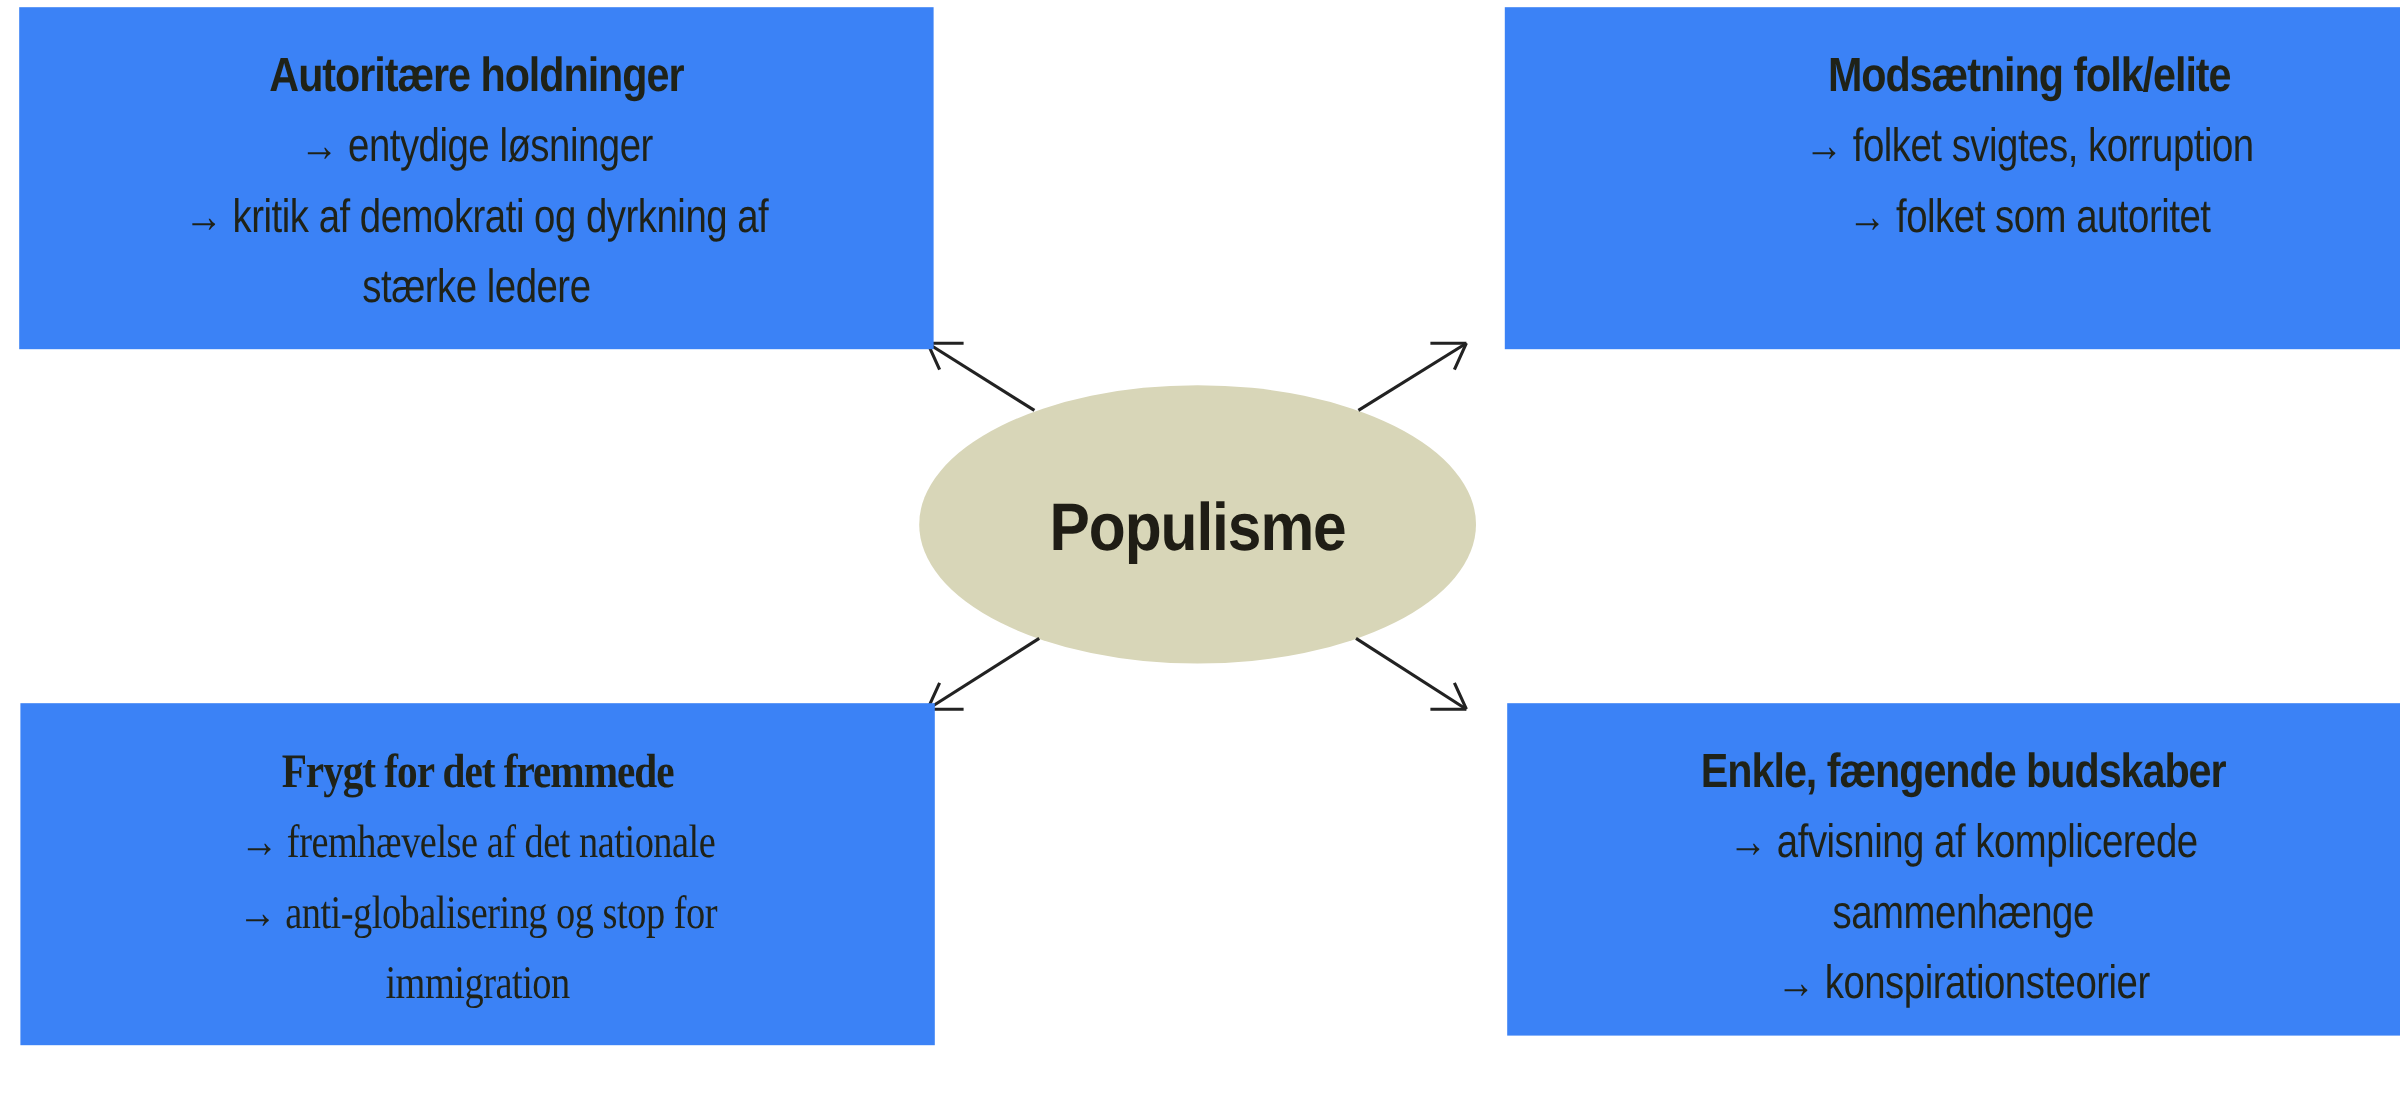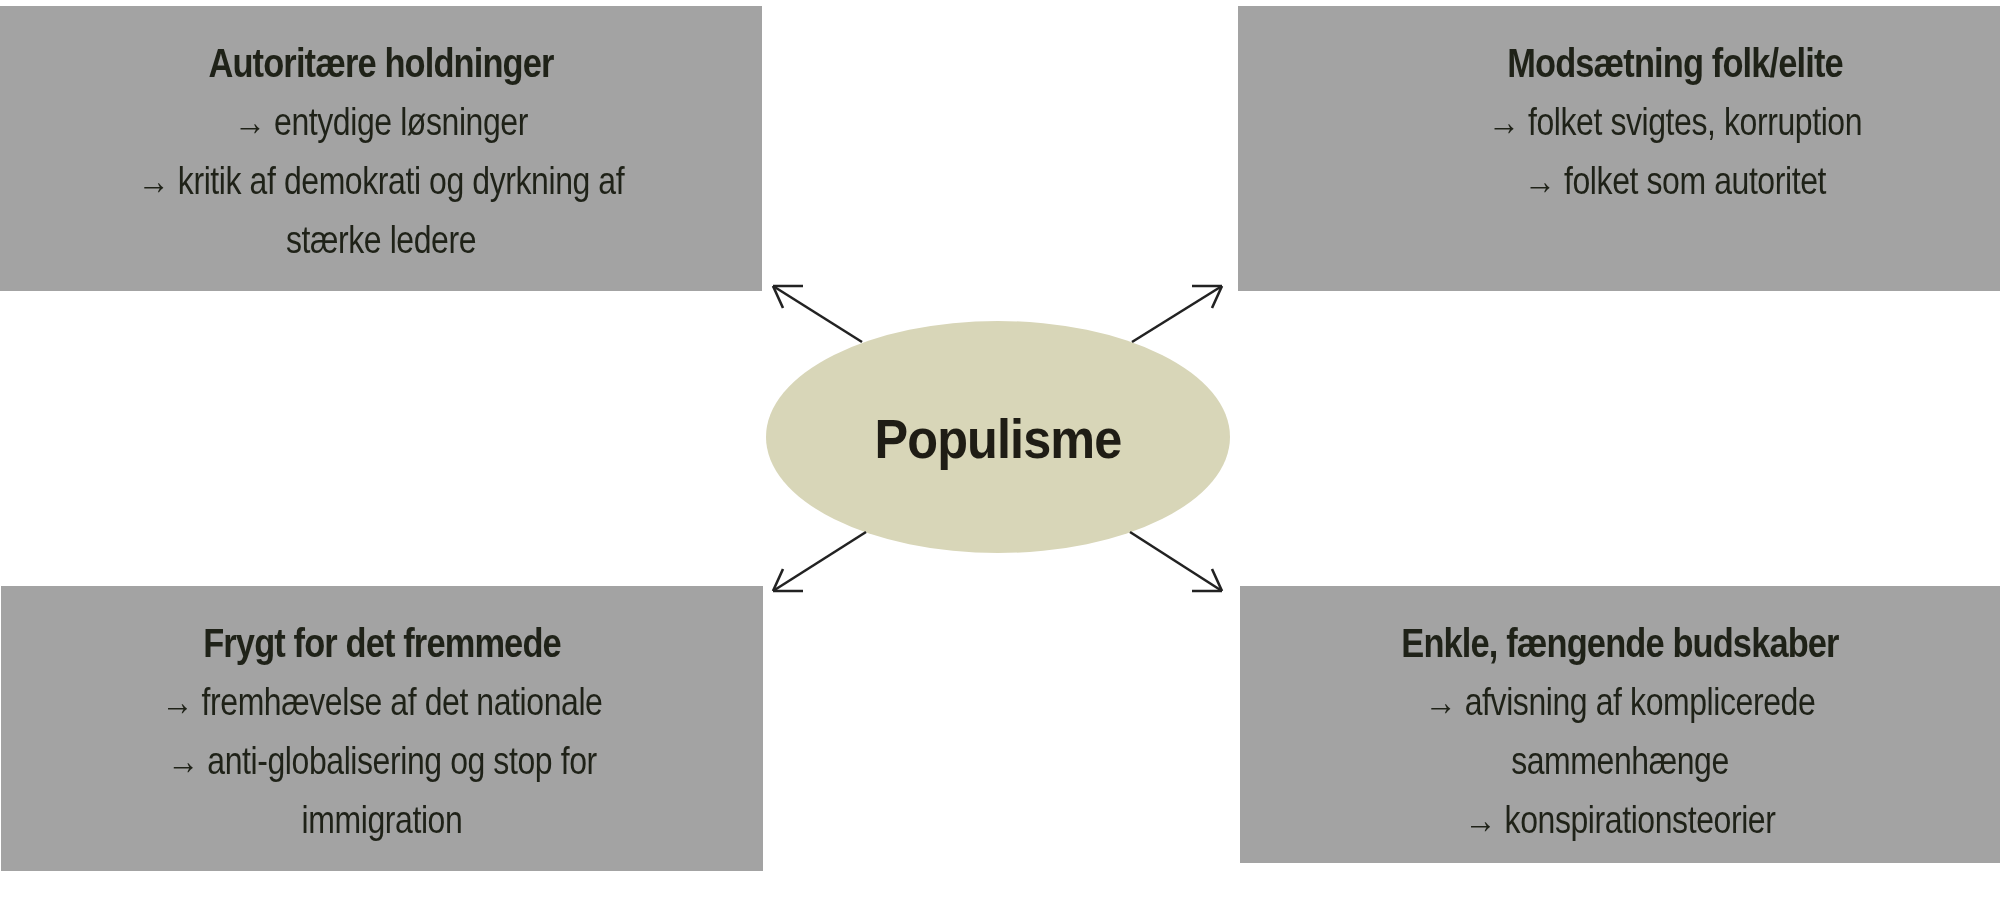--- a/index.html
+++ b/index.html
@@ -4,41 +4,42 @@
   <style>
     html, body { margin: 0; padding: 0; }
     body {
       width: 2000px; height: 911px; position: relative; overflow: hidden;
       background: #ffffff;
       font-family: "Liberation Sans", "DejaVu Sans", sans-serif;
       color: #1f2218;
     }
     .box {
       position: absolute;
-      background: #a3a3a3;
+      background: #3b82f6;
       box-sizing: border-box;
       text-align: center;
       padding-top: 28px;
+      margin-left: 16px;
     }
     .box .title {
       font-weight: bold;
       font-size: 40px;
       line-height: 58px;
       letter-spacing: -1px;
       transform: scaleX(0.86);
     }
     .box .line {
       font-size: 39px;
       line-height: 59px;
       letter-spacing: -0.5px;
       transform: scaleX(0.82);
     }
     #box-tl { left: 0;    top: 6px;   width: 762px; height: 285px; }
     #box-tr { left: 1238px; top: 6px; width: 874px; height: 285px; }
-    #box-bl { left: 1px;  top: 586px; width: 762px; height: 285px; }
+    #box-bl { left: 1px;  top: 586px; width: 762px; height: 285px; font-family: Liberation Serif, serif; }
     #box-br { left: 1240px; top: 586px; width: 760px; height: 277px; }
 
     svg.diagram { position: absolute; left: 0; top: 0; }
     .center-label {
       position: absolute;
       left: 766px; top: 322px; width: 464px; height: 232px;
       display: flex; align-items: center; justify-content: center;
       font-weight: bold; font-size: 56px; letter-spacing: -1px;
       transform: scaleX(0.9);
       color: #1f1d15;

